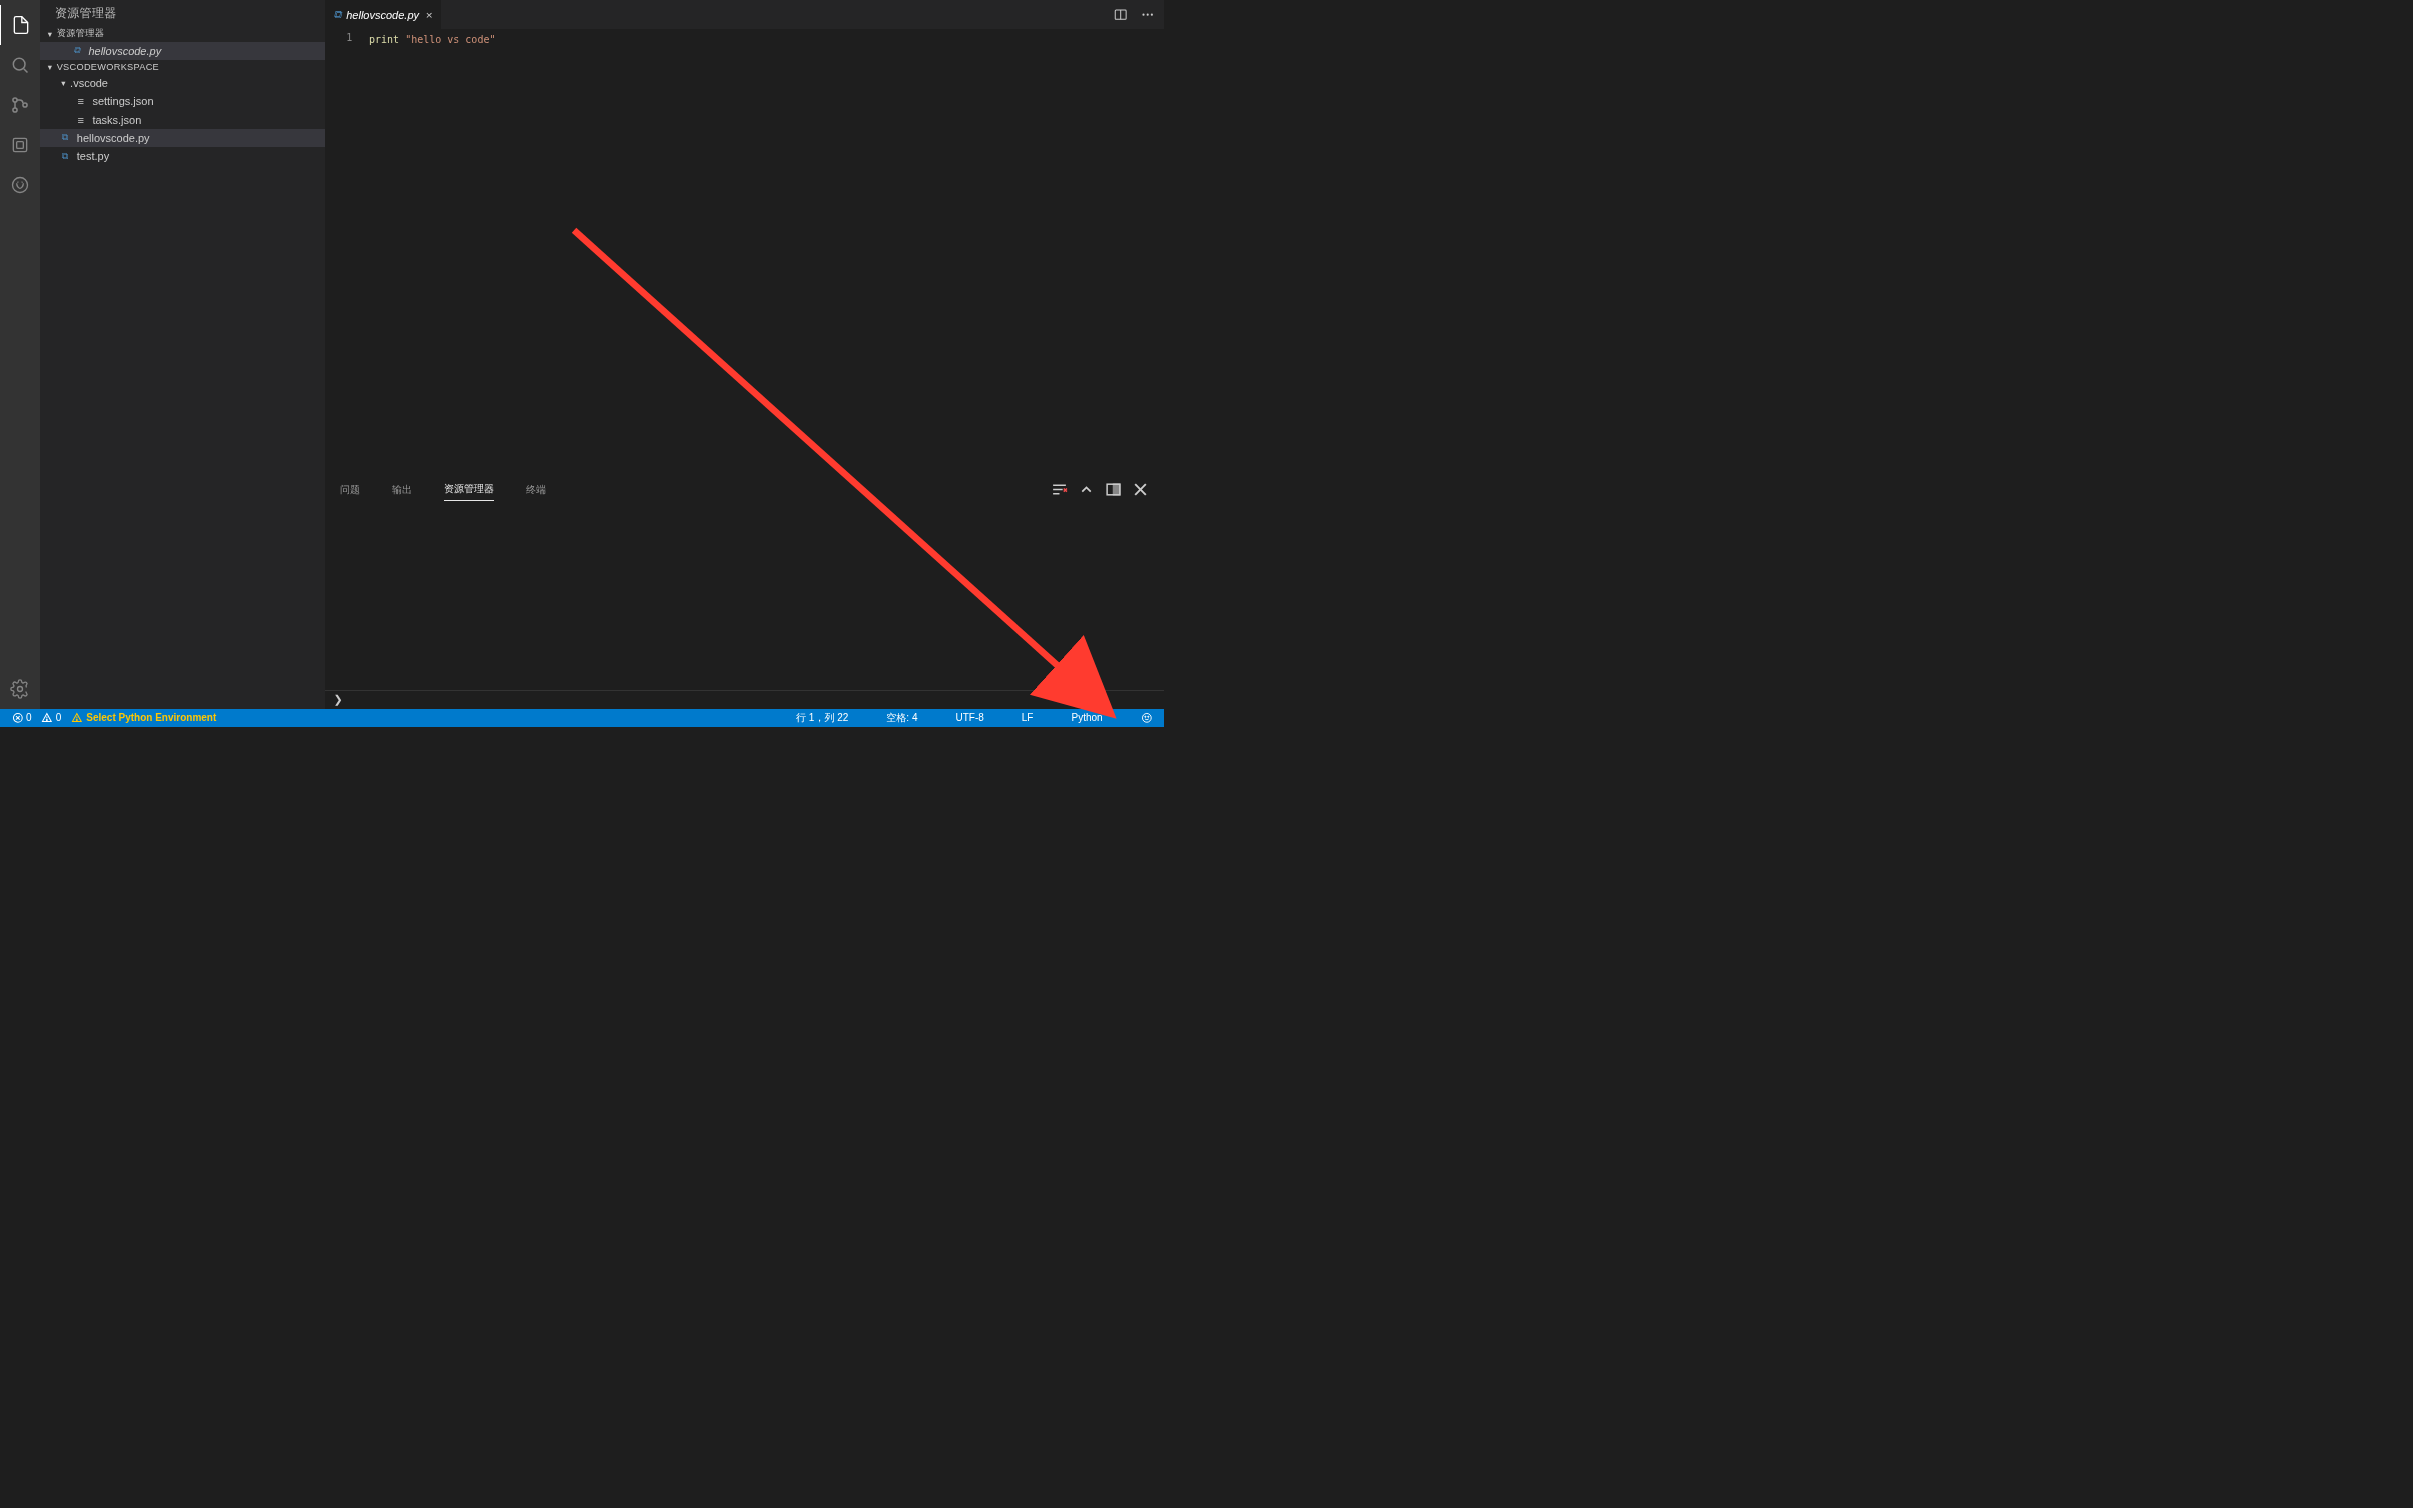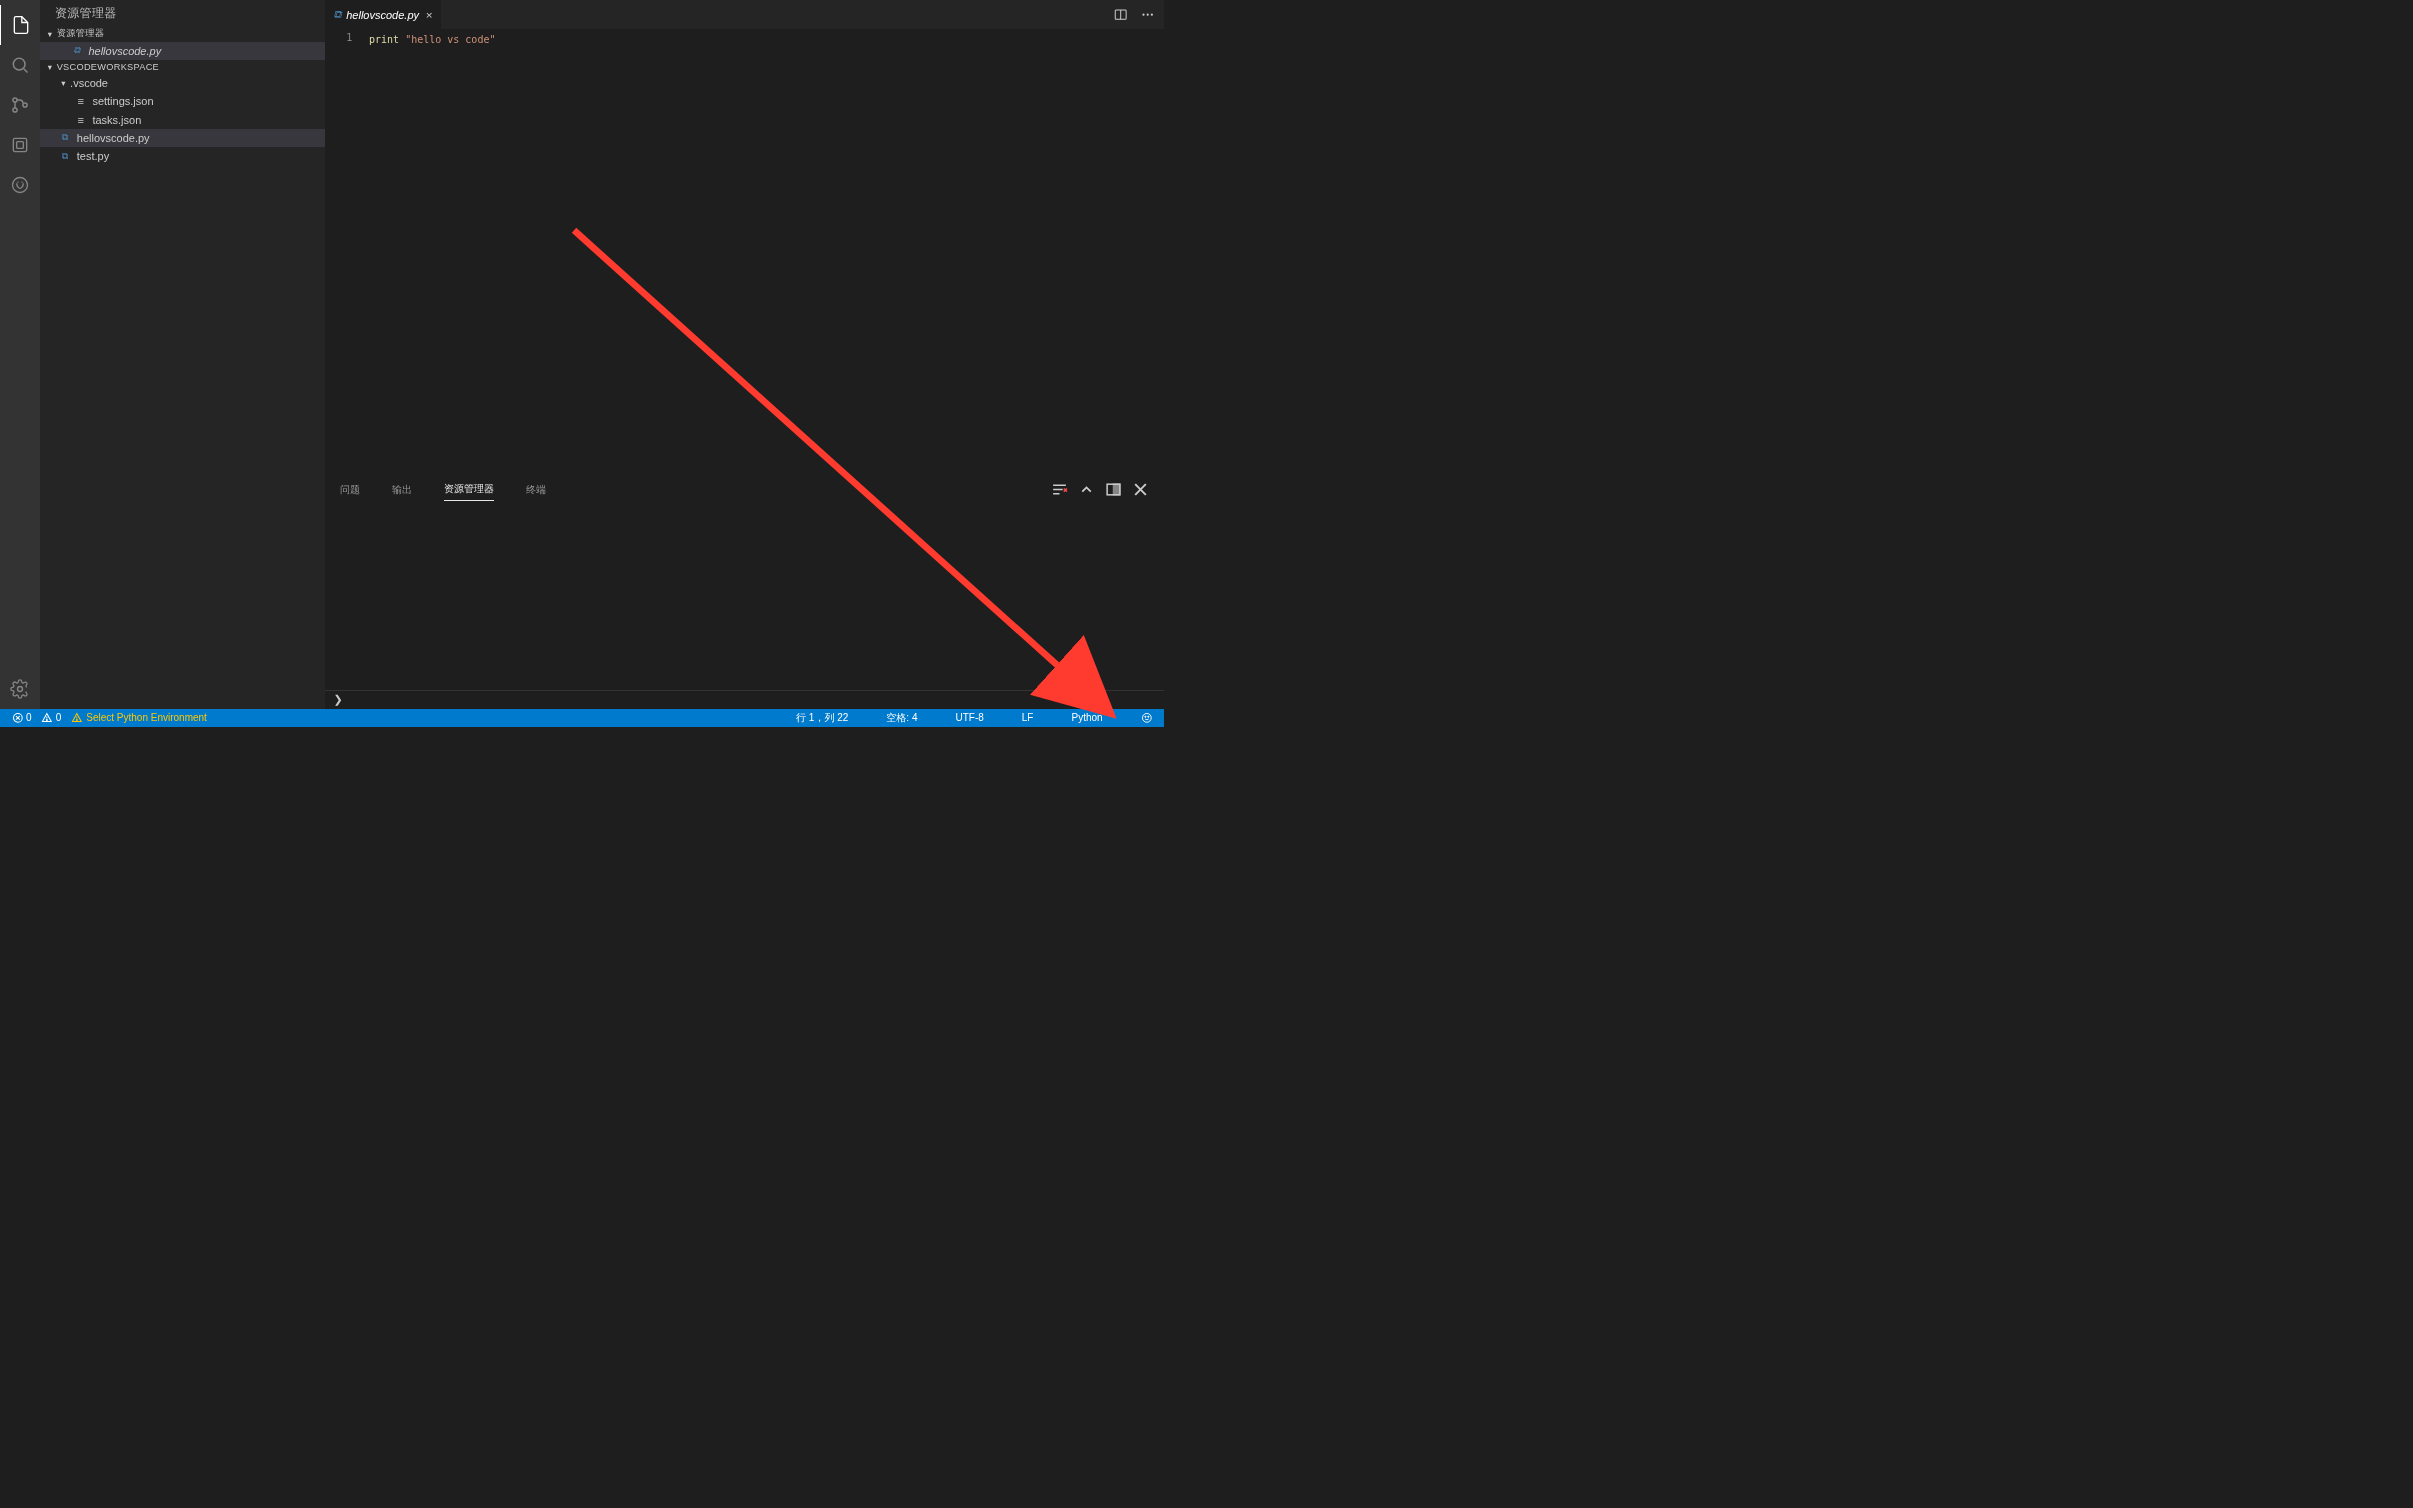--- a/index.html
+++ b/index.html
@@ -46,21 +46,21 @@
   .panel-tabs { height:27px; display:flex; align-items:center; padding:0 15px; gap:32px; border-bottom:0.8px solid #1e1e1e;}
   .ptab { font-size:10px; color:#969696; cursor:pointer; padding:3.4px 0;}
   .ptab.active { color:#e7e7e7; border-bottom:0.8px solid #e7e7e7; }
   .panel-tabs .ptools { margin-left:auto; display:flex; gap:10px; align-items:center; color:#cccccc;}
   .ptools .pt-btn { width:17px; height:17px; display:flex; align-items:center; justify-content:center; cursor:pointer;}
   .panel-body { flex:1; }
   .panel-input { height:18.4px; display:flex; align-items:center; padding-left:8.4px; color:#cccccc; border-top:0.8px solid #333333;}
   
   .status-bar { height:18.4px; background:#007acc; display:flex; align-items:center; color:#ffffff; font-size:10px; padding:0 6.7px;}
   .status-bar .sitem { display:flex; align-items:center; padding:0 5px; height:100%; cursor:pointer; white-space:nowrap;}
-  .status-bar .warn { color:#ffc600; }
+  .status-bar .warn { color:#ffc600;font-weight:bold; }
   .status-bar .sright { margin-left:auto; display:flex; align-items:center;gap:28px; }
   .status-bar svg { width:11.7px; height:11.7px; }
   
   .arrow-annot { position:absolute; left:0; top:0; width:1164px; height:727px; pointer-events:none; }
 </style>
 </head>
 <body>
 
 <div class="root">
   <div class="main-area">

